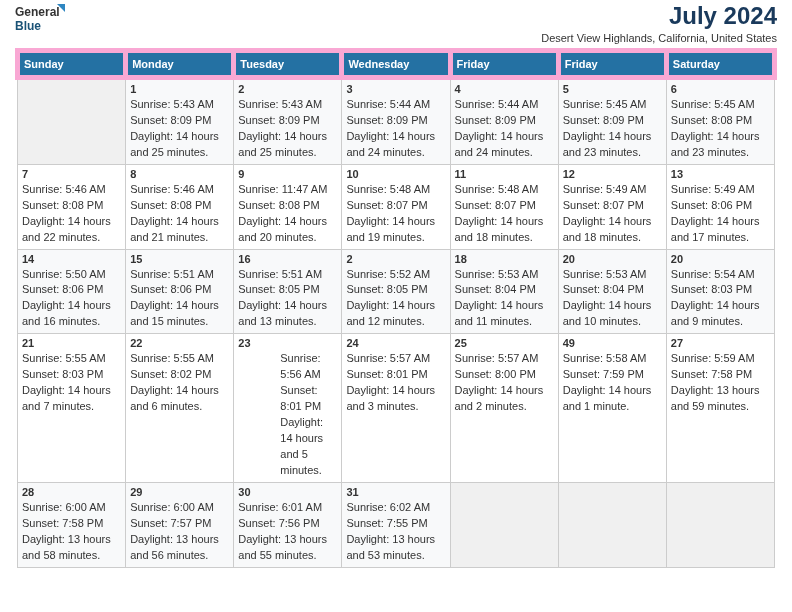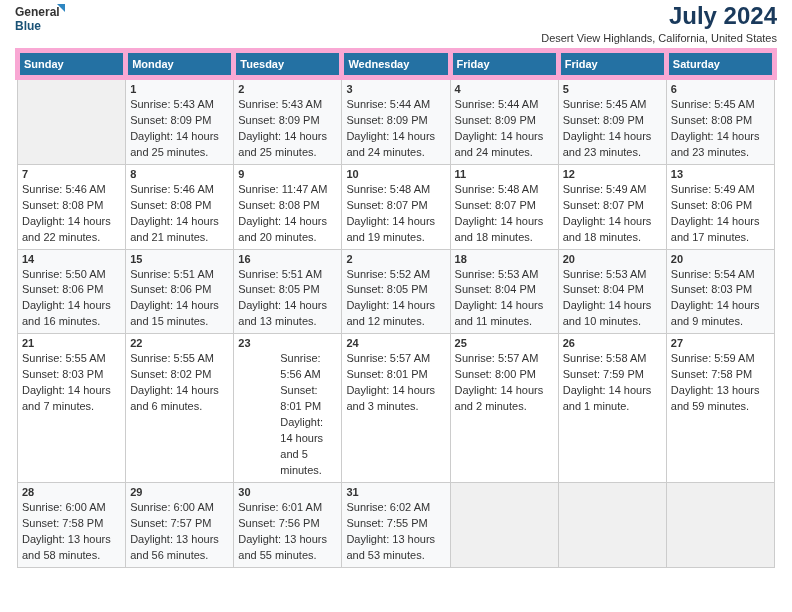--- a/index.html
+++ b/index.html
@@ -291,21 +291,21 @@
 and 3 minutes.</div>
           </td>
           <td>
             <span class="day-number">25</span>
             <div class="day-info" style="white-space: pre-line;">Sunrise: 5:57 AM
 Sunset: 8:00 PM
 Daylight: 14 hours
 and 2 minutes.</div>
           </td>
           <td>
-            <span class="day-number">26</span>
+            <span class="day-number">49</span>
             <div class="day-info" style="white-space: pre-line;">Sunrise: 5:58 AM
 Sunset: 7:59 PM
 Daylight: 14 hours
 and 1 minute.</div>
           </td>
           <td>
             <span class="day-number">27</span>
             <div class="day-info" style="white-space: pre-line;">Sunrise: 5:59 AM
 Sunset: 7:58 PM
 Daylight: 13 hours

